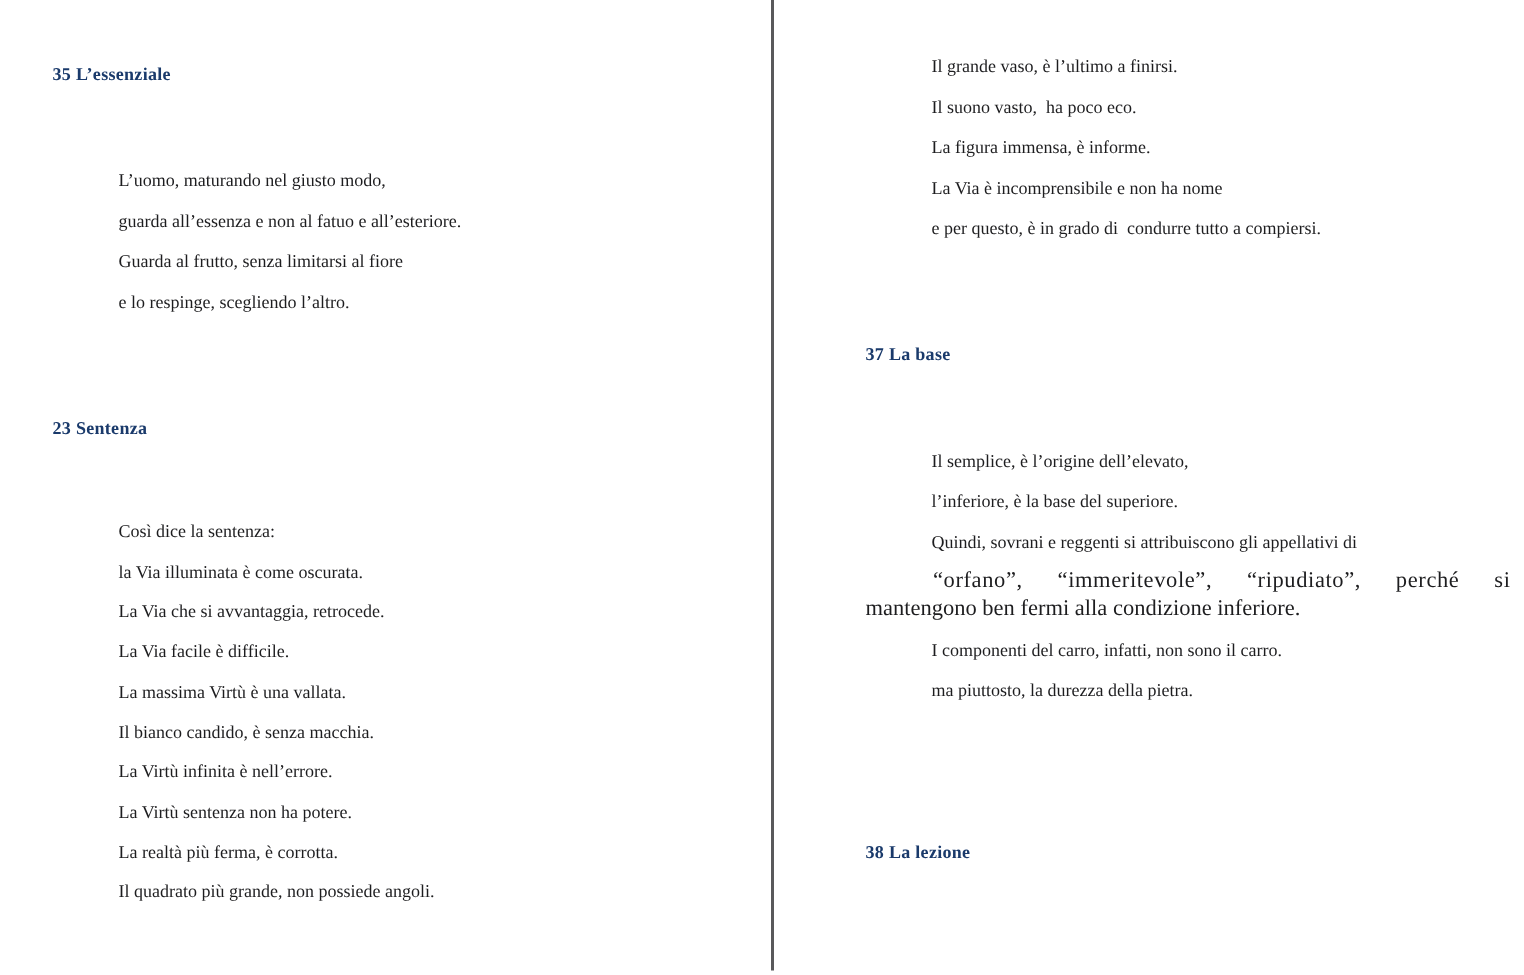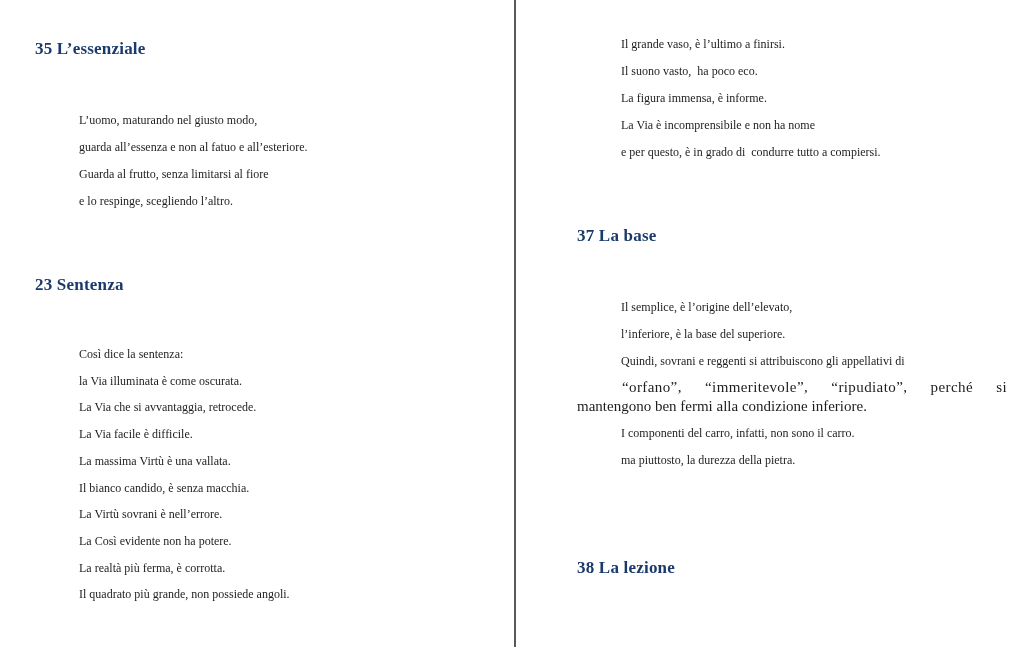--- a/index.html
+++ b/index.html
@@ -29,21 +29,21 @@
   .page {
     position: absolute;
     top: 0;
     height: 650px;
   }
   .page-left  { left: 35px;  width: 447px; }
   .page-right { left: 577px; width: 430px; }
   .chapter-heading {
     position: absolute;
     left: 0;
-    font-size: 17px;
+    font-size: 12px;
     line-height: 24px;
     font-weight: bold;
     color: var(--heading);
     letter-spacing: 0.2px;
     white-space: pre;
   }
   .verse-block {
     position: absolute;
     left: 0; right: 0;
     color: var(--body);
@@ -104,22 +104,22 @@
 
     <div class="chapter-heading pos-h36">23 Sentenza</div>
 
     <div class="verse-block indented lh-tight pos-v36">
         <div class="verse-line">Così dice la sentenza:</div>
         <div class="verse-line">la Via illuminata è come oscurata.</div>
         <div class="verse-line">La Via che si avvantaggia, retrocede.</div>
         <div class="verse-line">La Via facile è difficile.</div>
         <div class="verse-line">La massima Virtù è una vallata.</div>
         <div class="verse-line">Il bianco candido, è senza macchia.</div>
-        <div class="verse-line">La Virtù sovrani è nell’errore.</div>
-        <div class="verse-line">La Così evidente non ha potere.</div>
+        <div class="verse-line">La Virtù infinita è nell’errore.</div>
+        <div class="verse-line">La Virtù sentenza non ha potere.</div>
         <div class="verse-line">La realtà più ferma, è corrotta.</div>
         <div class="verse-line">Il quadrato più grande, non possiede angoli.</div>
       </div>
   </div>
 
   <div class="page-divider"></div>
 
   <div class="page page-right">
     <div class="verse-block indented pos-rintro">
         <div class="verse-line">Il grande vaso, è l’ultimo a finirsi.</div>

